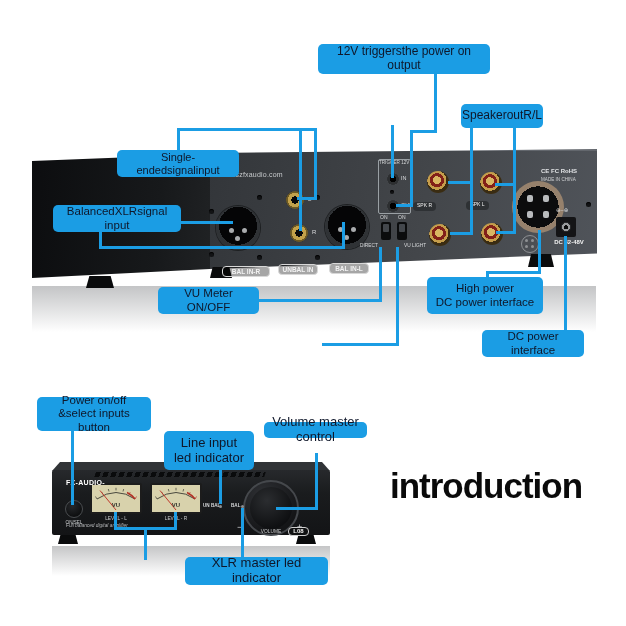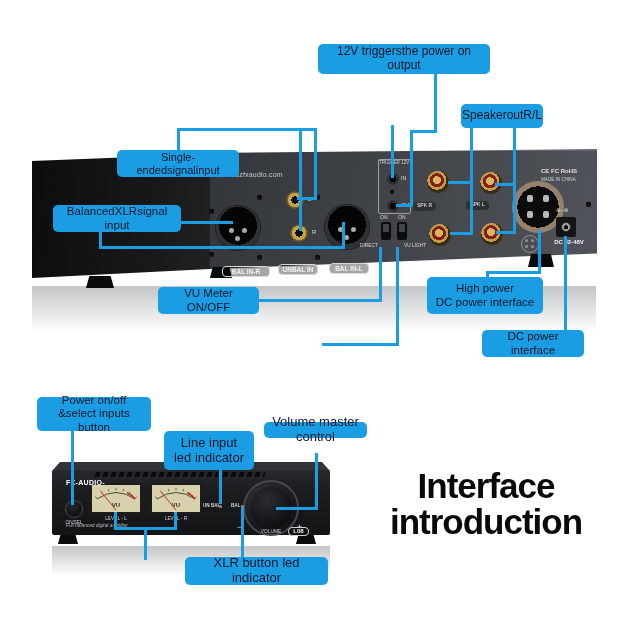--- a/index.html
+++ b/index.html
@@ -270,20 +270,19 @@
   <div class="callout" style="left:158px;top:287px;width:101px;height:27px;font-size:11.5px;">VU Meter ON/OFF</div>
   <div class="callout" style="left:427px;top:277px;width:116px;height:37px;font-size:11.5px;">High power
 DC power interface</div>
   <div class="callout" style="left:482px;top:330px;width:102px;height:27px;font-size:11.5px;">DC power interface</div>
   <div class="callout" style="left:37px;top:397px;width:114px;height:34px;font-size:11.5px;">Power on/off
 &amp;select inputs button</div>
   <div class="callout" style="left:164px;top:411px;width:90px;height:39px;font-size:13px;margin-top:20px;">Line input
 led indicator</div>
   <div class="callout" style="left:264px;top:422px;width:103px;height:16px;font-size:13px;">Volume master
 control</div>
-  <div class="callout" style="left:185px;top:557px;width:143px;height:28px;font-size:13px;">XLR button led indicator</div>
+  <div class="callout" style="left:185px;top:557px;width:143px;height:28px;font-size:13px;">XLR master led indicator</div>
 
   <div class="title">
-    <span>Interface</span>
     <span>introduction</span>
   </div>
 
 </div>
 
 </body></html>

